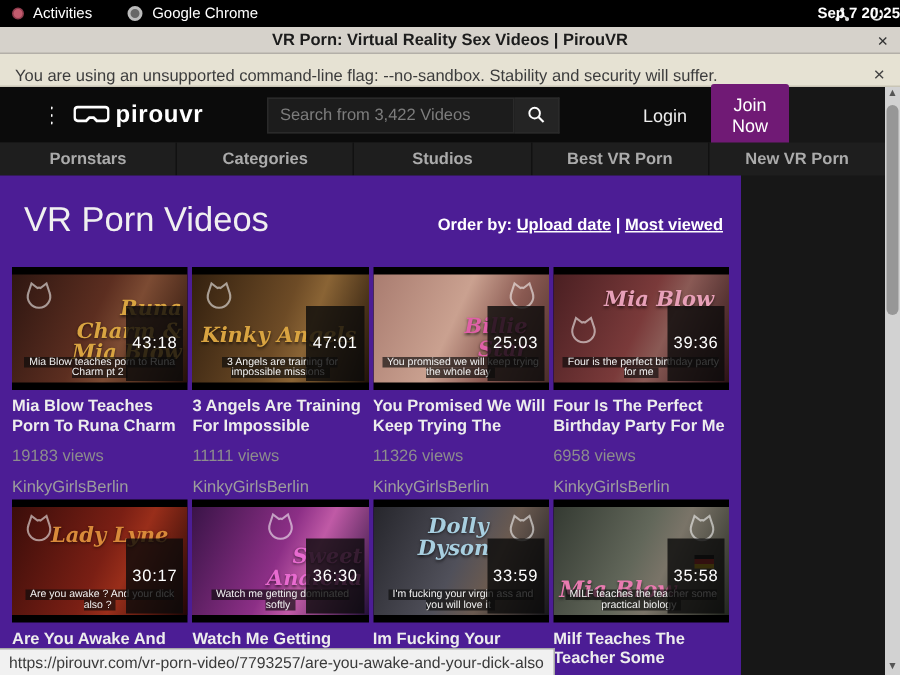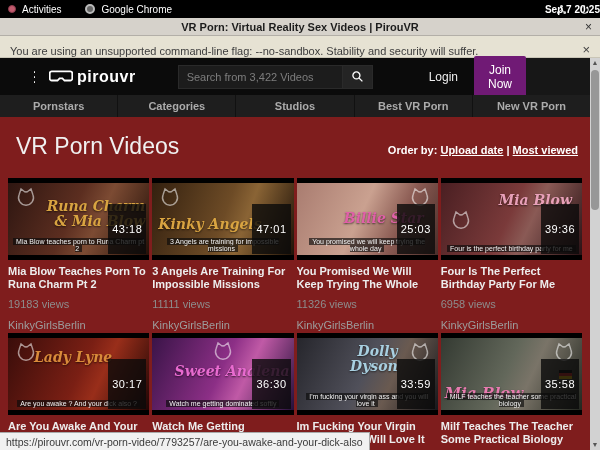--- a/index.html
+++ b/index.html
@@ -45,21 +45,21 @@
   .joinbtn { margin-left:16px; background:#701a75; color:#fff; border:none; font-size:12px;
              padding:7px 14px; border-radius:2px; font-family:inherit; }
 
   
   .nav { position:absolute; top:95px; left:0; width:590px; height:22px; background:#1e1e1e; display:flex; }
   .nav-item { flex:1; display:flex; align-items:center; justify-content:center; color:#ababab;
               font-size:11px; font-weight:bold; border-right:1px solid #111; }
   .nav-item:last-child { border-right:none; }
 
   
-  .content { position:absolute; top:117px; left:0; width:590px; bottom:0; background:#7f1d1d; }
+  .content { position:absolute; top:117px; left:0; width:494px; bottom:0; background:#4c1d95; }
   .headrow { display:flex; align-items:flex-end; padding:16px 12px 0 16px; }
   .pagetitle { color:#f0f0f0; font-size:23px; font-weight:normal; }
   .orderby { margin-left:auto; color:#fff; font-size:11px; font-weight:bold; padding-bottom:4px; }
   .orderby a { color:#fff; text-decoration:underline; }
 
   
   .grid { display:grid; grid-template-columns:repeat(4, 1fr); gap:0 3px; padding:18px 8px 0 8px;
           grid-auto-rows:155px; }
   .card { width:100%; }
   .thumb { position:relative; width:100%; height:82px; background:#000; overflow:hidden; }

